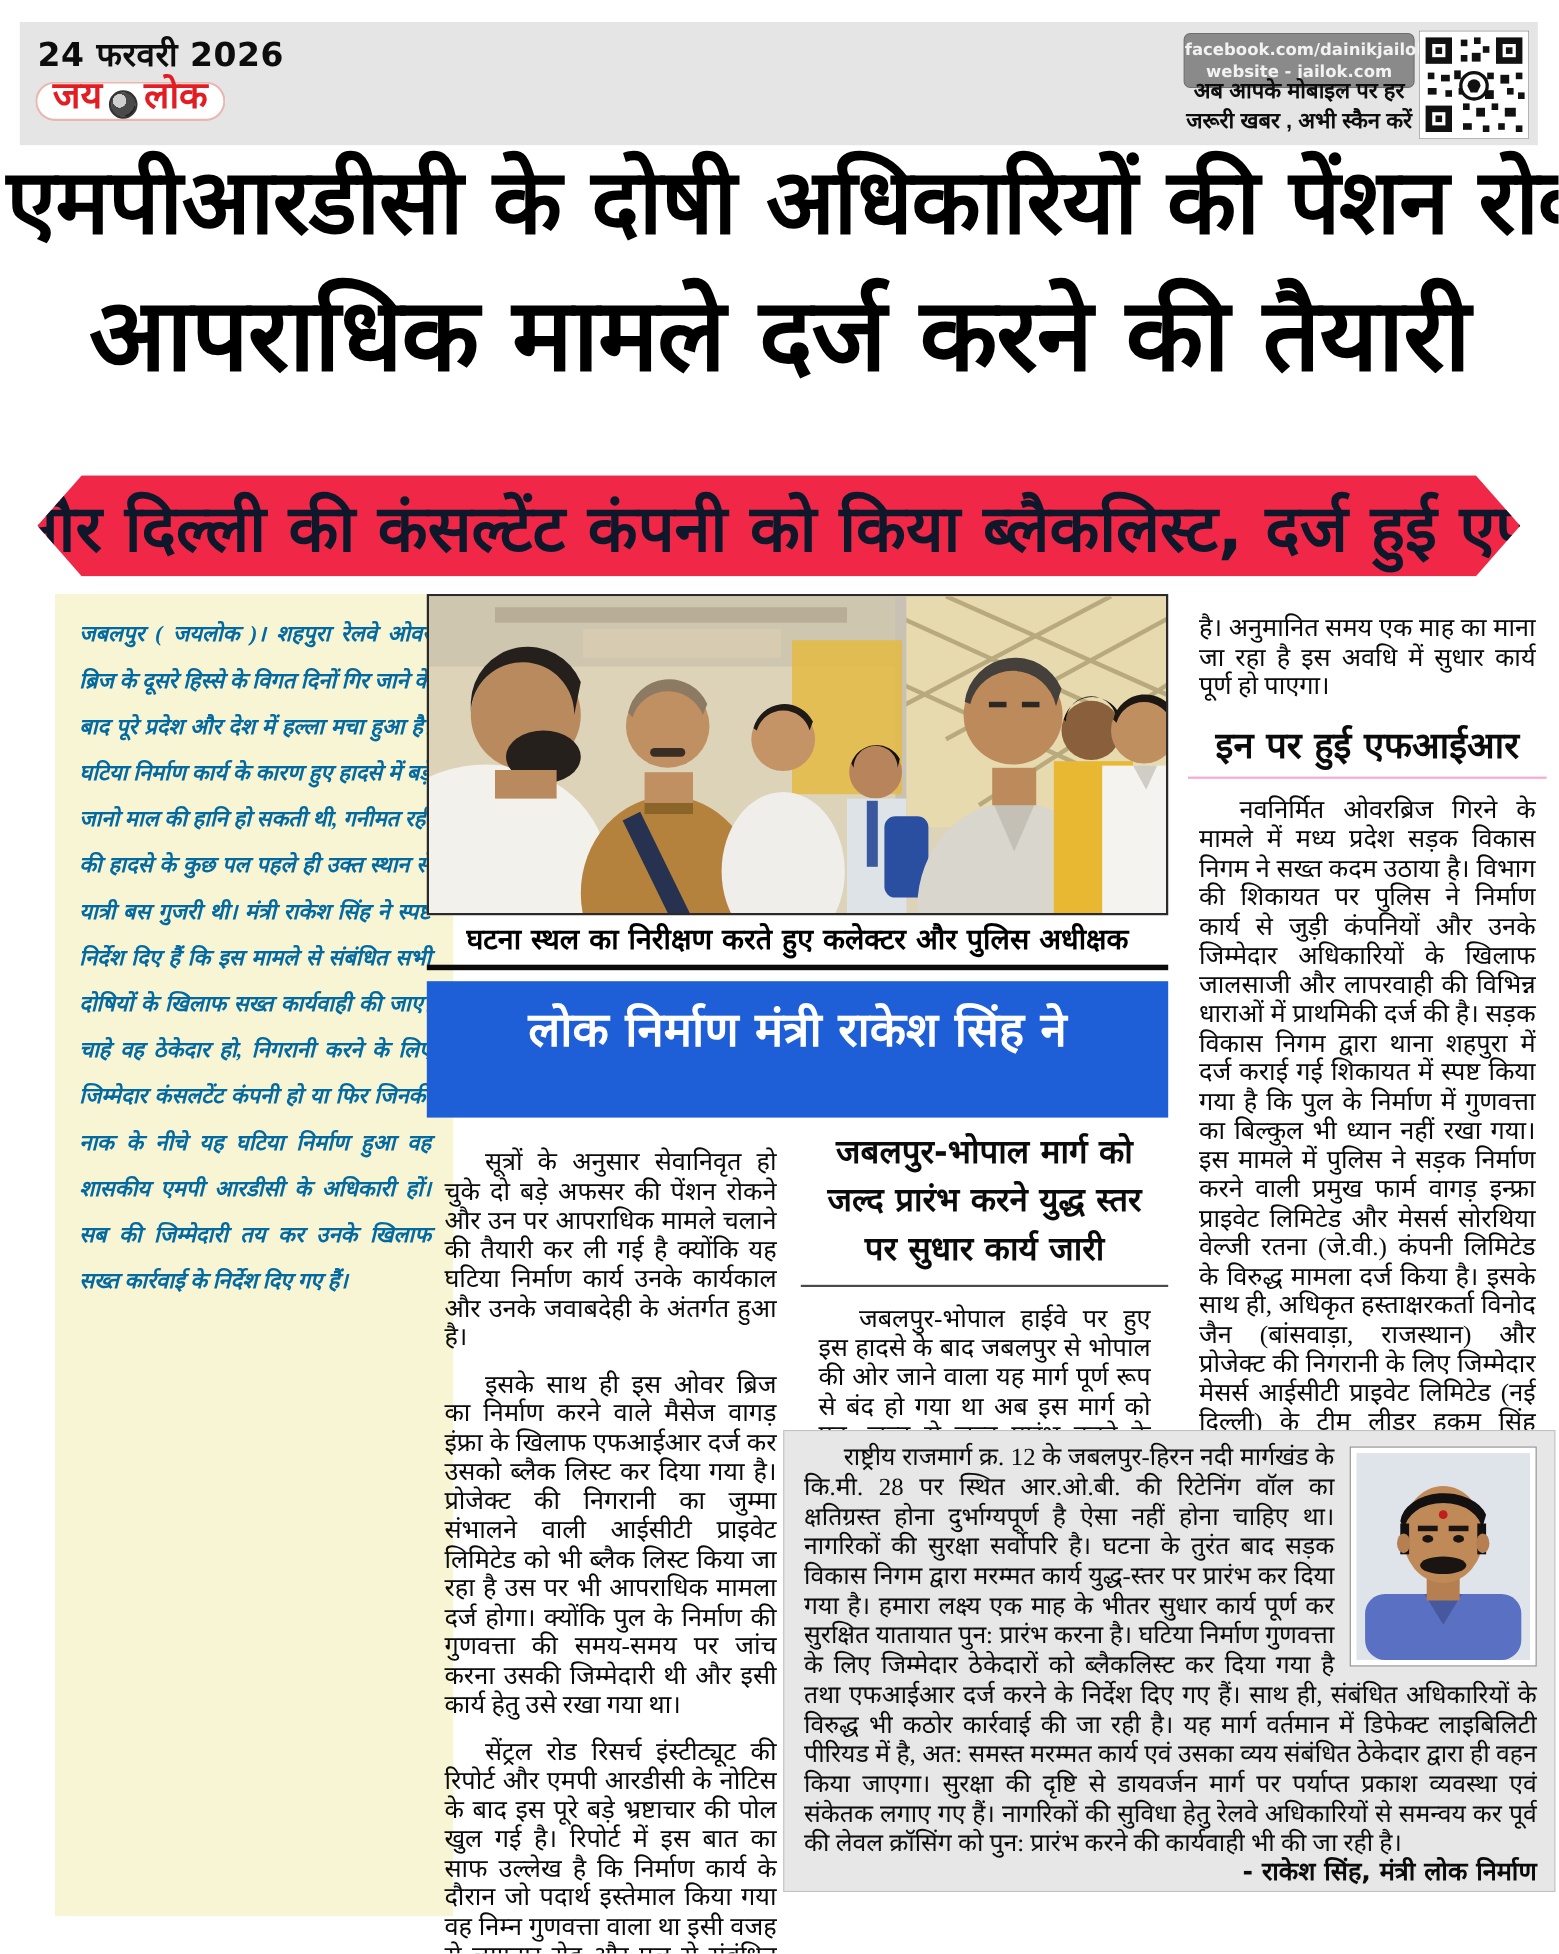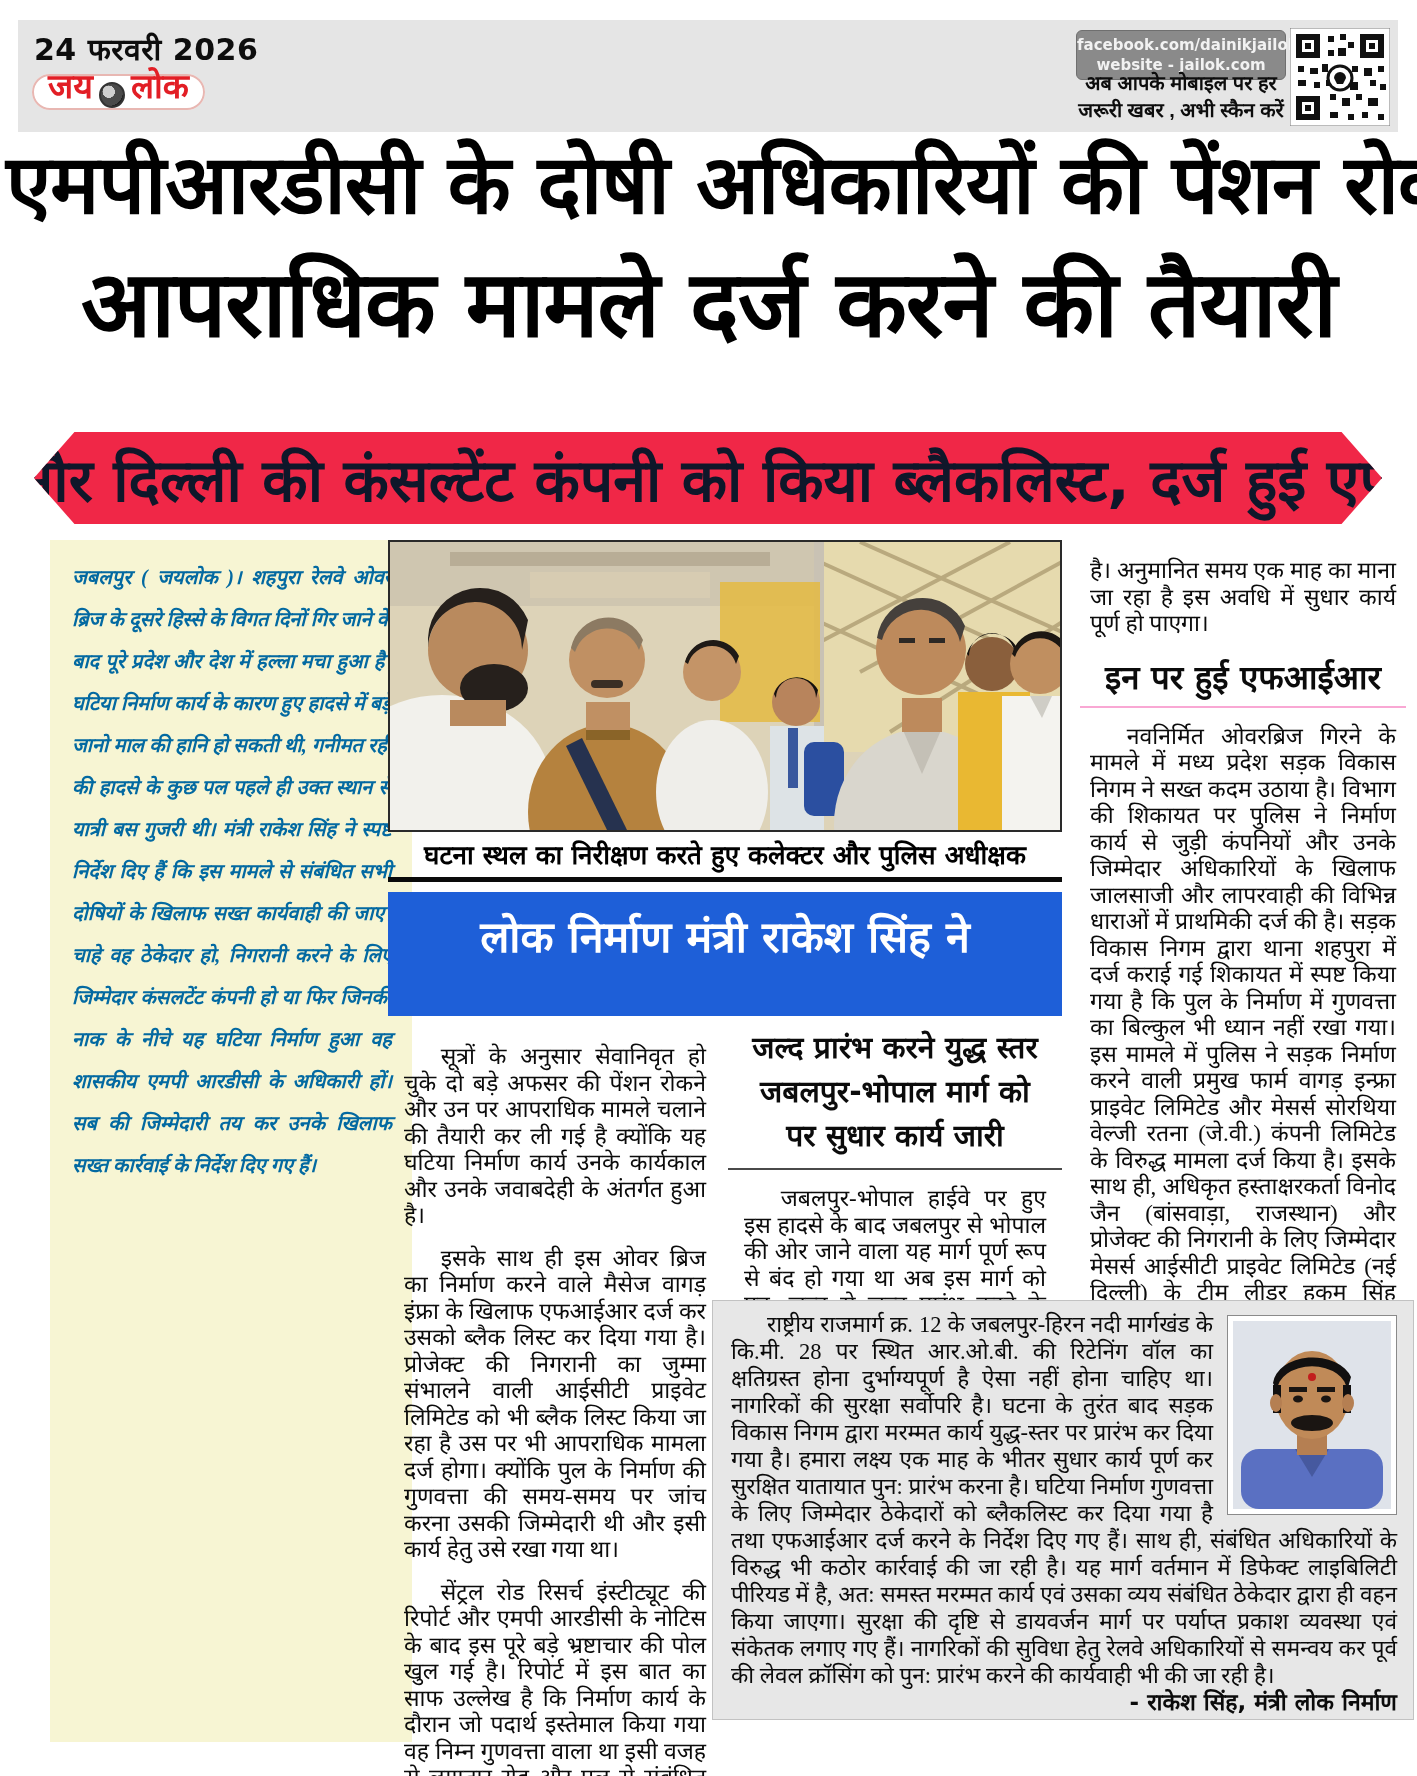--- a/index.html
+++ b/index.html
@@ -279,22 +279,22 @@
   </div>
 
   <div class="col col2">
     <p>सूत्रों के अनुसार सेवानिवृत हो चुके दो बड़े अफसर की पेंशन रोकने और उन पर आपराधिक मामले चलाने की तैयारी कर ली गई है क्योंकि यह घटिया निर्माण कार्य उनके कार्यकाल और उनके जवाबदेही के अंतर्गत हुआ है।</p>
     <p>इसके साथ ही इस ओवर ब्रिज का निर्माण करने वाले मैसेज वागड़ इंफ्रा के खिलाफ एफआईआर दर्ज कर उसको ब्लैक लिस्ट कर दिया गया है। प्रोजेक्ट की निगरानी का जुम्मा संभालने वाली आईसीटी प्राइवेट लिमिटेड को भी ब्लैक लिस्ट किया जा रहा है उस पर भी आपराधिक मामला दर्ज होगा। क्योंकि पुल के निर्माण की गुणवत्ता की समय-समय पर जांच करना उसकी जिम्मेदारी थी और इसी कार्य हेतु उसे रखा गया था।</p>
     <p>सेंट्रल रोड रिसर्च इंस्टीट्यूट की रिपोर्ट और एमपी आरडीसी के नोटिस के बाद इस पूरे बड़े भ्रष्टाचार की पोल खुल गई है। रिपोर्ट में इस बात का साफ उल्लेख है कि निर्माण कार्य के दौरान जो पदार्थ इस्तेमाल किया गया वह निम्न गुणवत्ता वाला था इसी वजह से लगातार रोड और पुल से संबंधित हादसे सामने आ रहे हैं।</p>
   </div>
 
   <div class="col col3">
     <div class="col3-heading">
+      <div>जबलपुर-भोपाल मार्ग को</div>
       <div>जल्द प्रारंभ करने युद्ध स्तर</div>
-      <div>जबलपुर-भोपाल मार्ग को</div>
       <div>पर सुधार कार्य जारी</div>
     </div>
     <p>जबलपुर-भोपाल हाईवे पर हुए इस हादसे के बाद जबलपुर से भोपाल की ओर जाने वाला यह मार्ग पूर्ण रूप से बंद हो गया था अब इस मार्ग को पुन: जल्द से जल्द प्रारंभ करने के लिए युद्ध स्तर पर सुधार कार्य किया जा रहा</p>
   </div>
 
   <div class="col col4">
     <p class="no-indent">है। अनुमानित समय एक माह का माना जा रहा है इस अवधि में सुधार कार्य पूर्ण हो पाएगा।</p>
     <div class="col4-heading">इन पर हुई एफआईआर</div>
     <p>नवनिर्मित ओवरब्रिज गिरने के मामले में मध्य प्रदेश सड़क विकास निगम ने सख्त कदम उठाया है। विभाग की शिकायत पर पुलिस ने निर्माण कार्य से जुड़ी कंपनियों और उनके जिम्मेदार अधिकारियों के खिलाफ जालसाजी और लापरवाही की विभिन्न धाराओं में प्राथमिकी दर्ज की है। सड़क विकास निगम द्वारा थाना शहपुरा में दर्ज कराई गई शिकायत में स्पष्ट किया गया है कि पुल के निर्माण में गुणवत्ता का बिल्कुल भी ध्यान नहीं रखा गया। इस मामले में पुलिस ने सड़क निर्माण करने वाली प्रमुख फार्म वागड़ इन्फ्रा प्राइवेट लिमिटेड और मेसर्स सोरथिया वेल्जी रतना (जे.वी.) कंपनी लिमिटेड के विरुद्ध मामला दर्ज किया है। इसके साथ ही, अधिकृत हस्ताक्षरकर्ता विनोद जैन (बांसवाड़ा, राजस्थान) और प्रोजेक्ट की निगरानी के लिए जिम्मेदार मेसर्स आईसीटी प्राइवेट लिमिटेड (नई दिल्ली) के टीम लीडर हुकुम सिंह परमार व अन्य सहयोगियों को भी नामजद किया गया है। पुलिस अब इस मामले में तकनीकी साक्ष्यों के आधार पर आगे की जांच कर रही है।</p>
   </div>

